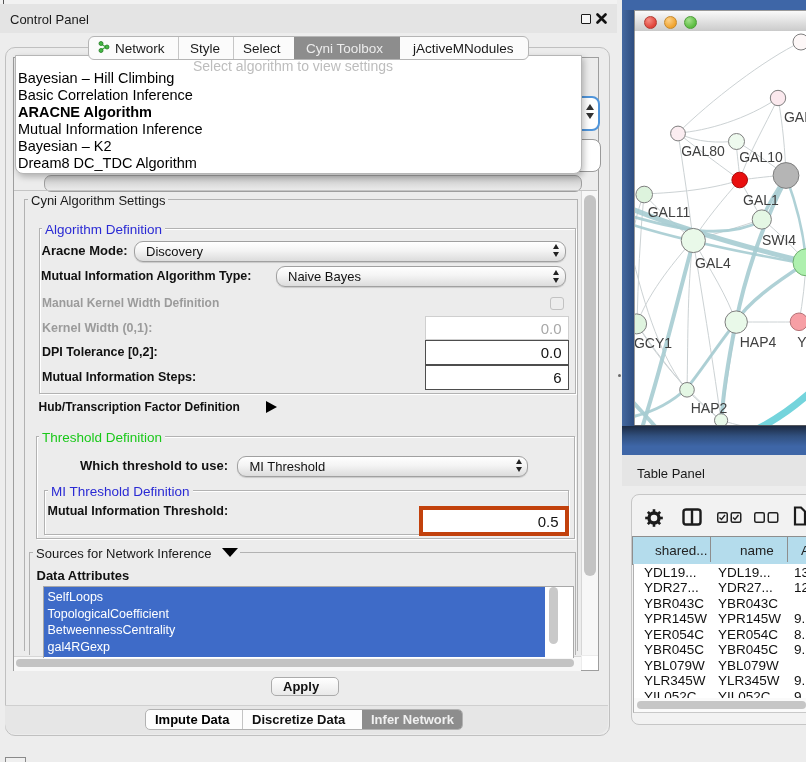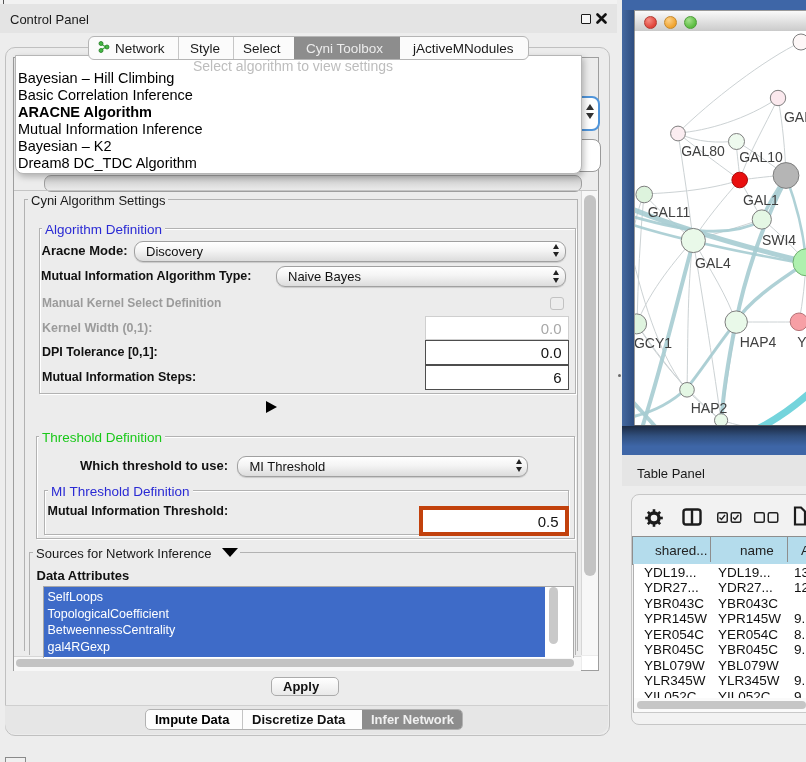--- a/index.html
+++ b/index.html
@@ -62,38 +62,39 @@
   <div class="combotext" style="left:146px;top:250.5px;">Discovery</div>
   <div class="spin" style="left:553px;top:244px;border-left:3.6px solid transparent;border-right:3.6px solid transparent;border-bottom:5.5px solid #222;"></div>
   <div class="spin" style="left:553px;top:252px;border-left:3.6px solid transparent;border-right:3.6px solid transparent;border-top:5.5px solid #222;"></div>
 
   <div class="t" style="left:41px;top:276px;font-size:12.5px;font-weight:bold;color:#111;">Mutual Information Algorithm Type:</div>
   <div class="combo" style="left:275.5px;top:266px;width:288px;height:19px;"></div>
   <div class="combotext" style="left:288px;top:276px;">Naive Bayes</div>
   <div class="spin" style="left:553px;top:269.5px;border-left:3.6px solid transparent;border-right:3.6px solid transparent;border-bottom:5.5px solid #222;"></div>
   <div class="spin" style="left:553px;top:277.5px;border-left:3.6px solid transparent;border-right:3.6px solid transparent;border-top:5.5px solid #222;"></div>
 
-  <div class="t" style="left:42px;top:303px;font-size:12px;font-weight:bold;color:#9b9b9b;">Manual Kernel Select Definition</div>
+  <div class="t" style="left:42px;top:303px;font-size:12px;font-weight:bold;color:#9b9b9b;">Manual Kernel Width Definition</div>
   <div class="ab" style="left:549.5px;top:296.5px;width:12px;height:11px;border:1px solid #c2c2c2;border-radius:3px;background:#ededed;"></div>
 
   <div class="t" style="left:42px;top:327.5px;font-size:12.5px;font-weight:bold;color:#9b9b9b;">Kernel Width (0,1):</div>
   <div class="fld" style="left:424.5px;top:315.5px;width:142px;height:22px;border:1px solid #cfcfcf;">
       <span style="color:#a8a8a8;">0.0</span>
     </div>
 
-  <div class="t" style="left:42px;top:352px;font-size:12.5px;font-weight:bold;color:#111;">DPI Tolerance [0,1]:</div>
+  <div class="t" style="left:42px;top:352px;font-size:12.5px;font-weight:bold;color:#111;">DPI Tolerance [0,2]:</div>
   <div class="fld" style="left:424.5px;top:339.5px;width:142px;height:23px;border:1.5px solid #4d4d4d;">
       <span>0.0</span>
     </div>
 
   <div class="t" style="left:42px;top:377px;font-size:12.5px;font-weight:bold;color:#111;">Mutual Information Steps:</div>
   <div class="fld" style="left:424.5px;top:364.5px;width:142px;height:23px;border:1.5px solid #4d4d4d;">
       <span>6</span>
     </div>
 
+  <div class="t" style="left:38.5px;top:407px;font-size:12px;font-weight:bold;color:#111;">Hub/Transcription Factor Definition</div>
   <div class="spin" style="left:266px;top:400.5px;border-top:6.5px solid transparent;border-bottom:6.5px solid transparent;border-left:11px solid #000;"></div>
 
   <div class="etch" style="left:36px;top:436px;width:537px;height:101px;"></div>
   <div class="gtitle" style="left:39px;top:436.5px;font-size:13.5px;color:#19c819;">Threshold Definition</div>
 
   <div class="t" style="left:80px;top:465px;font-size:13px;font-weight:bold;color:#111;">Which threshold to use:</div>
   <div class="combo" style="left:236.5px;top:455.5px;width:289px;height:19px;"></div>
   <div class="combotext" style="left:249.5px;top:465.5px;">MI Threshold</div>
   <div class="spin" style="left:516px;top:459px;border-left:3.6px solid transparent;border-right:3.6px solid transparent;border-bottom:5.5px solid #222;"></div>
   <div class="spin" style="left:516px;top:467px;border-left:3.6px solid transparent;border-right:3.6px solid transparent;border-top:5.5px solid #222;"></div>

